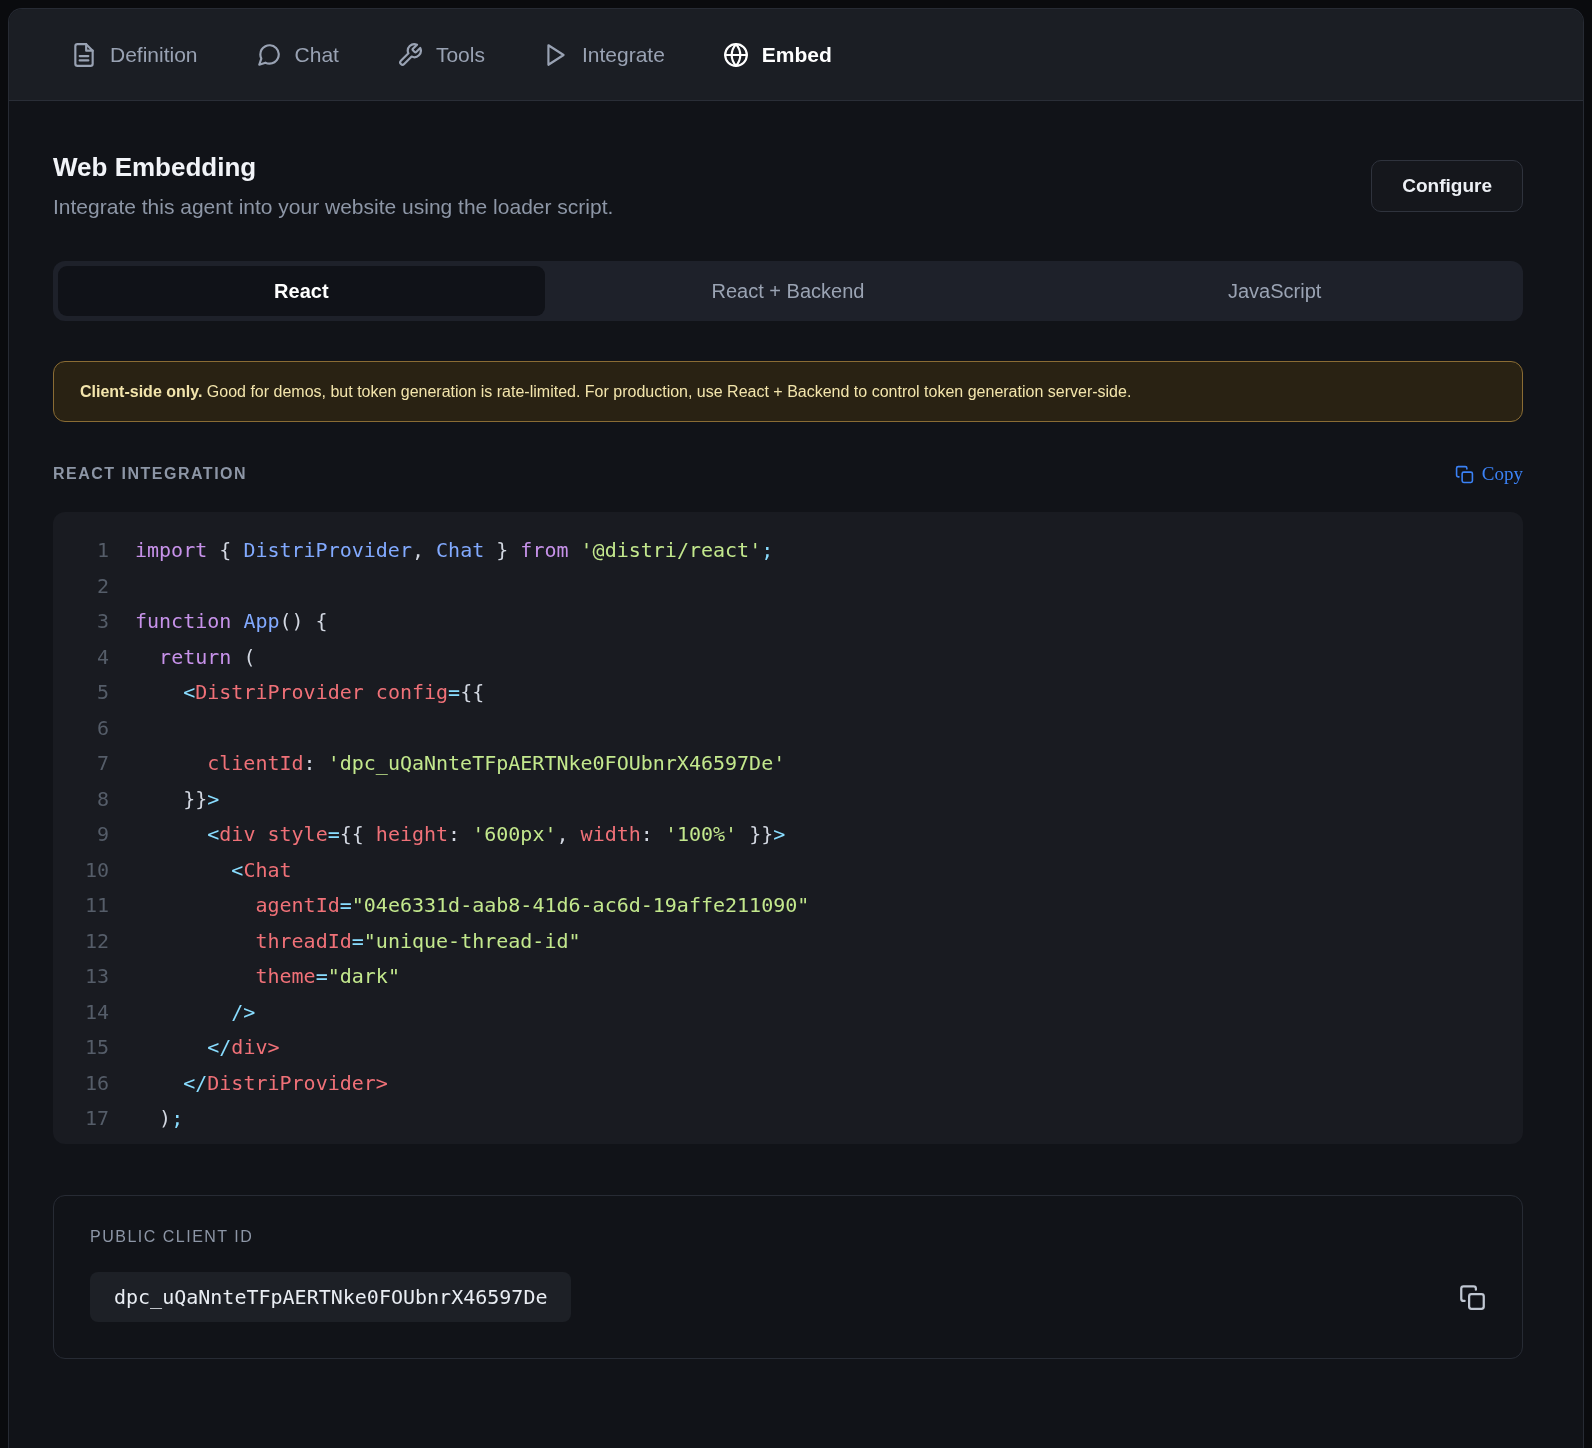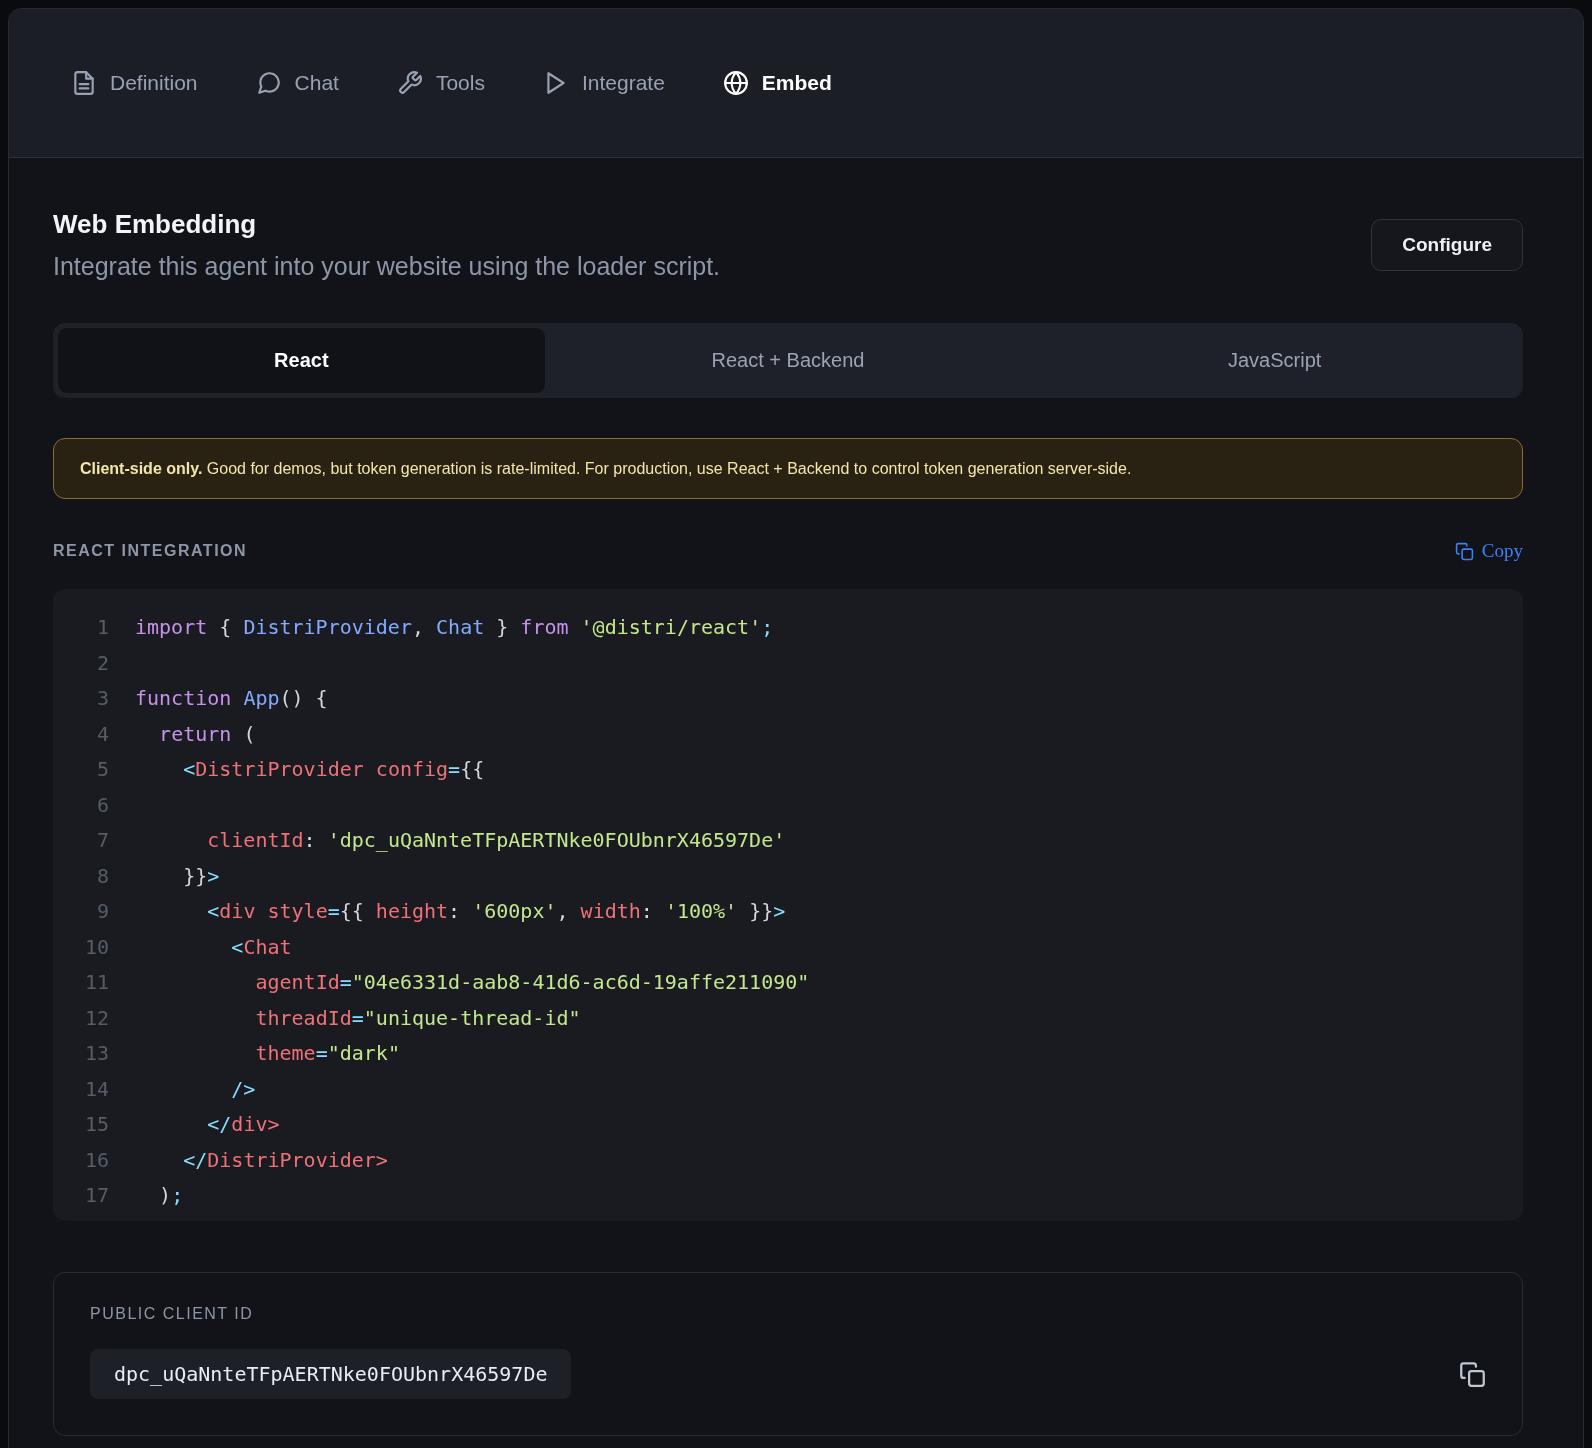--- a/index.html
+++ b/index.html
@@ -2,39 +2,39 @@
 <html><head>
 <meta charset="utf-8">
 <style>
   * { margin:0; padding:0; box-sizing:border-box; }
   html,body { width:1592px; height:1448px; background:#0a0b0e; overflow:hidden;
               font-family:"Liberation Sans", sans-serif; }
   .panel { margin:8px 8px 0 8px; height:1440px; border:1px solid #272b34; border-bottom:none;
            border-radius:14px 14px 0 0; overflow:hidden; background:#111318; }
 
   
-  .tabbar { height:149px; background:#1b1e24; border-bottom:1px solid #2a2e37;
+  .tabbar { height:92px; background:#1b1e24; border-bottom:1px solid #2a2e37;
             display:flex; align-items:center; padding:0 62px; gap:58px; }
   .tab { display:flex; align-items:center; gap:13px; color:#99a2b3; font-size:21px;
          font-weight:500; cursor:pointer; }
   .tab svg { width:26px; height:26px; }
   .tab.active { color:#ffffff; font-weight:700; }
 
   
   .content { padding:0 60px 0 44px; }
 
   .header-row { margin-top:51px; display:flex; justify-content:space-between; align-items:center;gap:40px; }
   .page-title { font-size:26px; font-weight:700; color:#f2f4f8; }
-  .page-subtitle { margin-top:12px; font-size:25px; color:#8d96a6; }
+  .page-subtitle { margin-top:12px; font-size:21px; color:#8d96a6; }
   .configure-btn { padding:14px 30px; font-size:19px; font-weight:600; color:#edf0f5;
                    background:#15171c; border:1px solid #2f333d; border-radius:10px; cursor:pointer;
                    font-family:"Liberation Sans", sans-serif; }
 
   .segmented { margin-top:42px; background:#1e212a; border-radius:12px; padding:5px;
-               display:grid; grid-template-columns:1fr 1fr 1fr; height:75px; }
+               display:grid; grid-template-columns:1fr 1fr 1fr; height:60px; }
   .segment { display:flex; align-items:center; justify-content:center; font-size:20px;
              color:#9aa3b3; font-weight:500; border-radius:9px; cursor:pointer; }
   .segment.active { background:#101218; color:#ffffff; font-weight:700; }
 
   .warning { margin-top:40px; background:#292213; border:1px solid #8a6c34; border-radius:12px;
              padding:14px 26px; font-size:16px; line-height:31px; color:#f3e5ac; }
   .warning b { font-weight:700; }
 
   .code-head { margin-top:41px; display:flex; justify-content:space-between; align-items:center; }
   .code-label { font-size:16px; font-weight:700; letter-spacing:1.5px; color:#8d96a6; }

